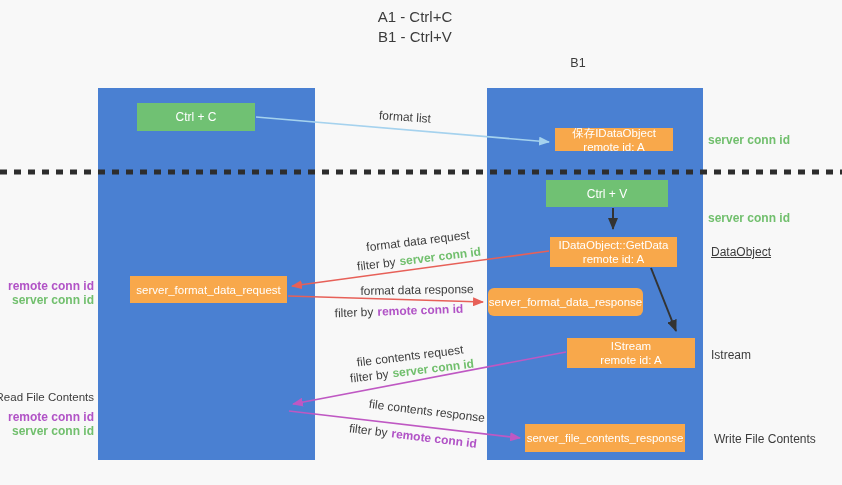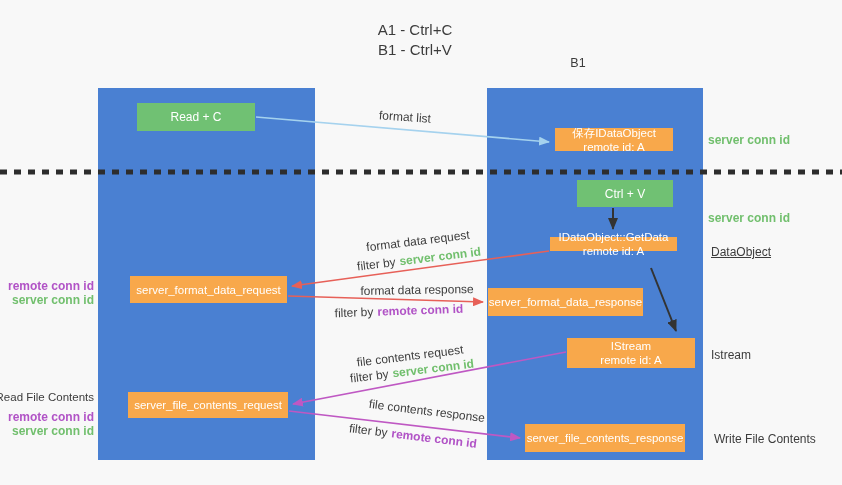--- a/index.html
+++ b/index.html
@@ -13,21 +13,20 @@
     height: 485px;
     background: #f8f8f8;
     overflow: hidden;
   }
   .abs { position: absolute; }
   .title {
     left: 300px; top: 7px; width: 230px;
     text-align: center;
     font-size: 15px; line-height: 20px;
     color: #3c3c3c;
-    margin-top: 13px;
   }
   .lane {
     background: #4a80d2;
     top: 88px; height: 372px;
   }
   #lane-a1 { left: 98px;  width: 217px; }
   #lane-b1 { left: 487px; width: 216px; }
   .lane-header {
     top: 56px; width: 120px;
     text-align: center;
@@ -41,25 +40,25 @@
     text-align: center;
     display: flex; flex-direction: column;
     align-items: center; justify-content: center;
     font-size: 11.5px; line-height: 14px;
     z-index: 2;
   }
   .node.green  { background: #70c173; font-size: 12px; }
   .node.orange { background: #f8a84b; }
   #node-ctrl-c   { left: 137px; top: 103px; width: 118px; height: 28px; }
   #node-save-obj { left: 555px; top: 128px; width: 118px; height: 23px; }
-  #node-ctrl-v   { left: 577px; top: 180px; width: 96px; height: 27px; }
-  #node-getdata  { left: 550px; top: 237px; width: 127px; height: 14px; }
+  #node-ctrl-v   { left: 546px; top: 180px; width: 122px; height: 27px; }
+  #node-getdata  { left: 550px; top: 237px; width: 127px; height: 30px; }
   #node-istream  { left: 567px; top: 338px; width: 128px; height: 30px; }
   #node-fmt-req  { left: 130px; top: 276px; width: 157px; height: 27px; }
-  #node-fmt-resp { left: 488px; top: 288px; width: 155px; height: 28px; }
+  #node-fmt-resp { left: 488px; top: 288px; width: 155px; height: 28px; border-radius: 6px; }
   #node-file-req { left: 128px; top: 392px; width: 160px; height: 26px; }
   #node-file-resp{ left: 525px; top: 424px; width: 160px; height: 28px; }
   svg.overlay {
     position: absolute; left: 0; top: 0;
     z-index: 3; pointer-events: none;
   }
   .flow-label {
     width: 240px; height: 18px; line-height: 18px;
     text-align: center;
     font-size: 12px; color: #3d3d3d;
@@ -89,21 +88,21 @@
     <div>A1</div>
   </div>
   <div class="abs lane-header" id="lane-b1-header">
     <div>B1</div>
   </div>
 
   <div class="abs lane" id="lane-a1"></div>
   <div class="abs lane" id="lane-b1"></div>
 
   <div class="abs node green" id="node-ctrl-c">
-    <div>Read + C</div>
+    <div>Ctrl + C</div>
   </div>
   <div class="abs node orange" id="node-save-obj">
     <div>保存IDataObject</div>
     <div>remote id: A</div>
   </div>
   <div class="abs node green" id="node-ctrl-v">
     <div>Ctrl + V</div>
   </div>
   <div class="abs node orange" id="node-getdata">
     <div>IDataObject::GetData</div>
@@ -111,23 +110,20 @@
   </div>
   <div class="abs node orange" id="node-istream">
     <div>IStream</div>
     <div>remote id: A</div>
   </div>
   <div class="abs node orange" id="node-fmt-req">
     <div>server_format_data_request</div>
   </div>
   <div class="abs node orange" id="node-fmt-resp">
     <div>server_format_data_response</div>
-  </div>
-  <div class="abs node orange" id="node-file-req">
-    <div>server_file_contents_request</div>
   </div>
   <div class="abs node orange" id="node-file-resp">
     <div>server_file_contents_response</div>
   </div>
 
   <svg class="overlay" width="842" height="485" viewBox="0 0 842 485">
     <defs>
       <marker id="m-blue" markerWidth="11" markerHeight="9" refX="10" refY="4.5" orient="auto" markerUnits="userSpaceOnUse">
         <path d="M0,0 L11,4.5 L0,9 z" fill="#a5d2ee"></path>
       </marker>

